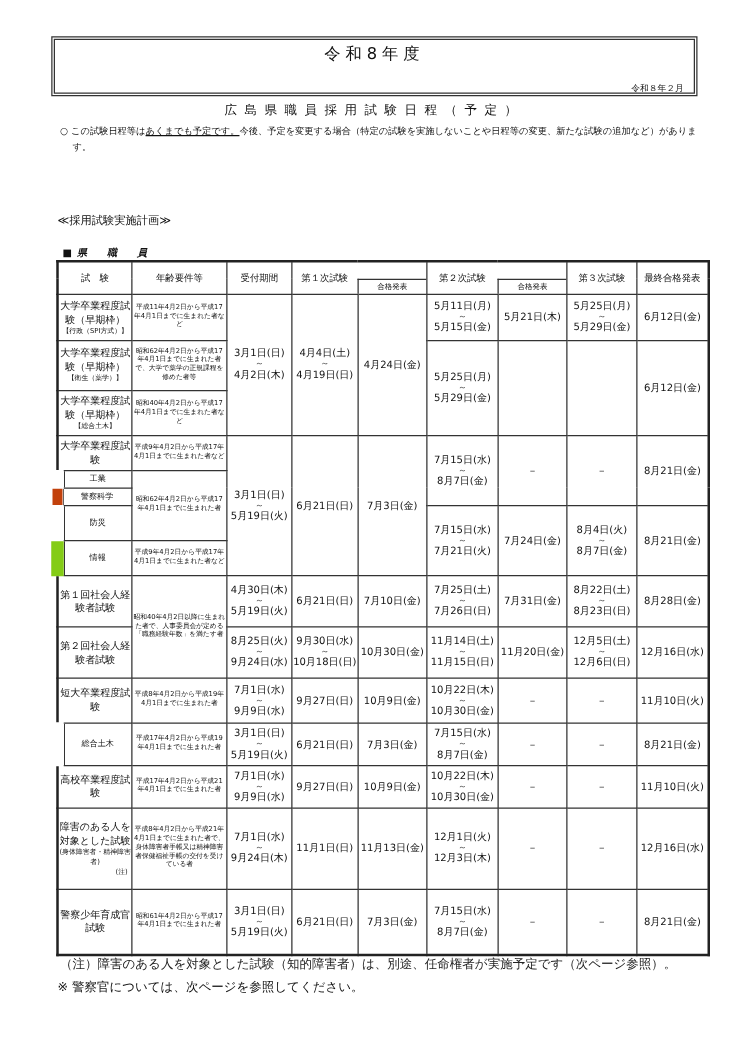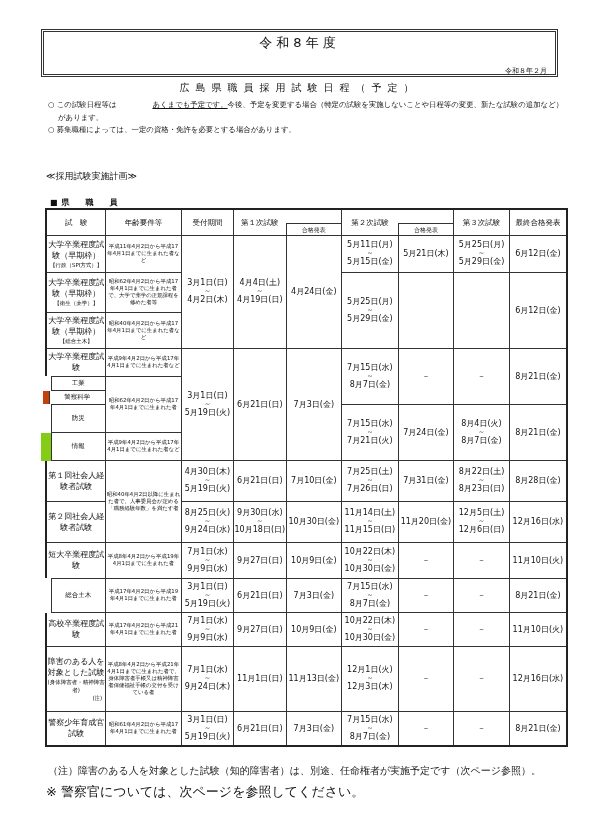--- a/index.html
+++ b/index.html
@@ -5,51 +5,50 @@
   * { box-sizing: border-box; margin: 0; padding: 0; }
   body { width: 600px; height: 832px; background: #ffffff; font-family: "DejaVu Sans", sans-serif; color: #111; position: relative; overflow: hidden; }
   .page { position: absolute; left: 0; top: 0; width: 600px; height: 832px; }
   .header-box { position: absolute; left: 41px; top: 29px; width: 517px; height: 48px; border: 3px double #333; }
   .title1 { position: absolute; left: 0; right: 0; top: 2px; text-align: center; font-size: 13px; letter-spacing: 4px; }
   .title2 { position: absolute; left: 0; right: 0; top: 17px; text-align: center; font-size: 10px; letter-spacing: 6px; margin-top: 32px; }
   .org { position: absolute; left: 0; right: 0; top: 34px; text-align: center; font-size: 7px; }
   .date { position: absolute; right: 8px; top: 34px; font-size: 7px; }
   .notes { position: absolute; left: 48px; top: 99px; font-size: 7.4px; line-height: 12.5px; width: 520px; }
   .note { padding-left: 10px; text-indent: -10px; }
-  .note u { text-decoration: underline; padding-left: 36px; }
+  .note u { text-decoration: underline; }
   .plan-title { position: absolute; left: 46px; top: 170px; font-size: 9px; }
-  .section-title { position: absolute; left: 50px; top: 197px; font-size: 8px; letter-spacing: 4px; font-weight: bold; }
+  .section-title { position: absolute; left: 50px; top: 197px; font-size: 8px; letter-spacing: 4px; font-weight: bold; font-style: italic; }
   table.sched { position: absolute; left: 41px; top: 208px; width: 527px; border-collapse: collapse; border: 2px solid #222; table-layout: fixed; }
   table.sched td, table.sched th { border: 1px solid #333; font-weight: normal; text-align: center; vertical-align: middle; padding: 0; }
   th { font-size: 7.5px; line-height: 11px; margin-left: 12px; }
   th.sub { font-size: 6px; height: 11px; }
   td { font-size: 8px; line-height: 11px; }
   td.exam { font-size: 8px; line-height: 11px; }
   td.exam small { font-size: 5.5px; display: block; line-height: 8px; }
   td.subexam { font-size: 6.5px; }
   td.age { font-size: 5.4px; line-height: 7px; text-align: left; padding: 1px 2px; }
   .d { display: block; line-height: 10px; }
   .tilde { display: block; font-size: 7px; line-height: 7px; color: #333; }
   .footnote { position: absolute; left: 48px; top: 764px; font-size: 10px; color: #222; }
-  .police { position: absolute; left: 46px; top: 783px; font-size: 13px; }
+  .police { position: absolute; left: 46px; top: 783px; font-size: 10px; }
 </style>
 </head>
 <body>
 
 <div class="page">
 
   <div class="header-box">
     <div class="title1">令和8年度</div>
     <div class="title2">広島県職員採用試験日程（予定）</div>
     <div class="date">令和８年２月</div>
   </div>
 
   <div class="notes">
     <div class="note"><span>○ この試験日程等は</span><u>あくまでも予定です。</u><span>今後、予定を変更する場合（特定の試験を実施しないことや日程等の変更、新たな試験の追加など）があります。</span></div>
-    <div class="note">○ 募集職種によっては、一定の資格・免許を必要とする場合があります。</div>
   </div>
 
   <div class="plan-title">≪採用試験実施計画≫</div>
   <div class="section-title">■県　職　員</div>
 
   <table class="sched">
     <colgroup>
       <col style="width:57px">
         <col style="width:72px">
         <col style="width:50px">
@@ -140,21 +139,21 @@
           </td>
       <td rowspan="3">－</td>
       <td rowspan="3">－</td>
       <td rowspan="3">8月21日(金)</td>
     </tr>
     <tr style="height:14px">
       <td class="subexam" style="border-left:10px solid #fff;box-shadow:inset 1px 0 0 #333">工業</td>
       <td class="age" rowspan="3">昭和62年4月2日から平成17年4月1日までに生まれた者</td>
     </tr>
     <tr style="height:14px">
-      <td class="subexam" style="border-left:6px solid #c2410c;box-shadow:inset 1px 0 0 #333">警察科学</td>
+      <td class="subexam" style="border-left:8px solid #c2410c;box-shadow:inset 1px 0 0 #333">警察科学</td>
     </tr>
     <tr style="height:28px">
       <td class="subexam" style="border-left:10px solid #fff;box-shadow:inset 1px 0 0 #333">防災</td>
       <td rowspan="2">
             <span class="d">7月15日(水)</span>
             <span class="tilde">～</span>
             <span class="d">7月21日(火)</span>
           </td>
       <td rowspan="2">7月24日(金)</td>
       <td rowspan="2">
@@ -293,21 +292,21 @@
       <td>
             <span class="d">12月1日(火)</span>
             <span class="tilde">～</span>
             <span class="d">12月3日(木)</span>
           </td>
       <td>－</td>
       <td>－</td>
       <td>12月16日(水)</td>
     </tr>
 
-    <tr style="height:35px">
+    <tr style="height:53px">
       <td class="exam">警察少年育成官試験</td>
       <td class="age">昭和61年4月2日から平成17年4月1日までに生まれた者</td>
       <td>
             <span class="d">3月1日(日)</span>
             <span class="tilde">～</span>
             <span class="d">5月19日(火)</span>
           </td>
       <td>6月21日(日)</td>
       <td>7月3日(金)</td>
       <td>

